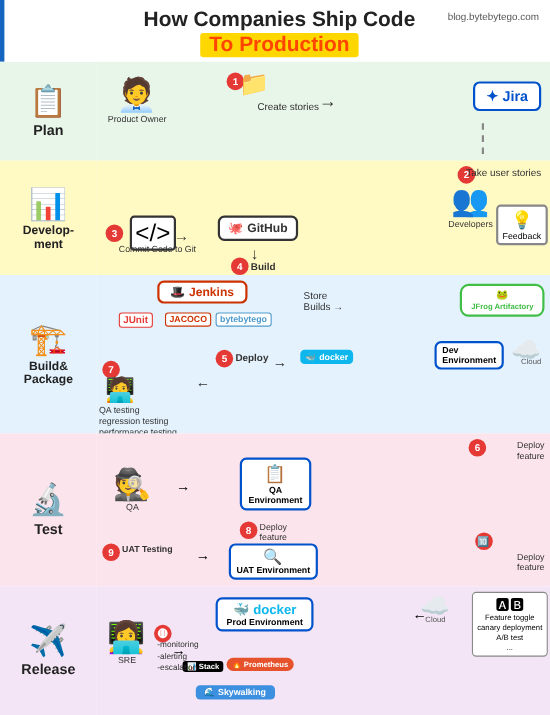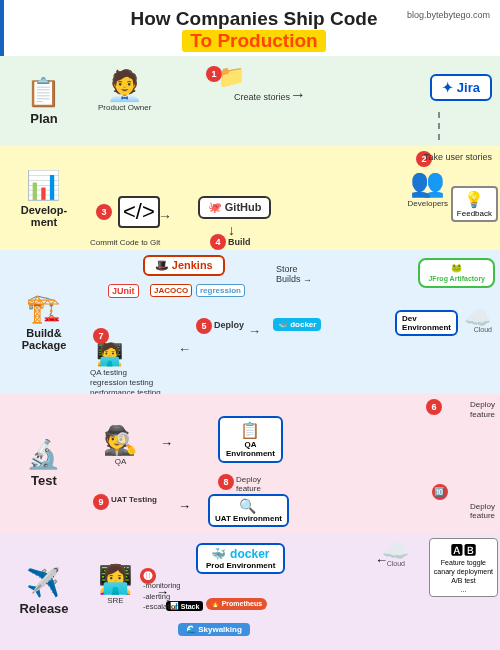--- a/index.html
+++ b/index.html
@@ -143,21 +143,21 @@
         </div>
 
         <div style="position:absolute;right:2px;top:40px;border:2px solid #888;border-radius:4px;padding:2px 4px;background:#fff;font-size:8px;text-align:center;">
           <div style="font-size:16px;">💡</div>
           <div style="font-size:8px;">Feedback</div>
         </div>
 
         <div style="position:absolute;left:8px;top:58px;width:16px;height:16px;border-radius:50%;background:#E53935;color:#fff;font-size:9px;font-weight:bold;display:flex;align-items:center;justify-content:center;">3</div>
 
         <div style="position:absolute;left:30px;top:50px;font-size:22px;border:2px solid #333;border-radius:4px;padding:1px 3px;background:#fff;">&lt;/&gt;</div>
-        <div style="position:absolute;left:2px;top:76px;font-size:8px;color:#333;white-space:nowrap;margin-top:16px;">Commit Code to Git</div>
+        <div style="position:absolute;left:20px;top:76px;font-size:8px;color:#333;white-space:nowrap;">Commit Code to Git</div>
 
         <div style="position:absolute;left:70px;top:60px;font-size:14px;color:#333;">→</div>
 
         <div style="position:absolute;left:110px;top:50px;border:2px solid #333;border-radius:6px;padding:3px 8px;background:#fff;font-size:11px;font-weight:bold;color:#333;text-align:left;">
           <span>🐙 </span><span>GitHub</span>
         </div>
 
         <div style="position:absolute;left:122px;top:88px;width:16px;height:16px;border-radius:50%;background:#E53935;color:#fff;font-size:9px;font-weight:bold;display:flex;align-items:center;justify-content:center;">4</div>
         <div style="position:absolute;left:140px;top:91px;font-size:9px;color:#333;font-weight:bold;">Build</div>
 
@@ -165,21 +165,21 @@
       </div>
 
       <div class="row-build" style="height:160px;position:relative;">
 
         <div style="position:absolute;left:55px;top:5px;border:2px solid #CC3300;border-radius:6px;padding:2px 10px;background:#fff;font-size:11px;font-weight:bold;color:#CC3300;text-align:center;">
           <span>🎩 </span><span>Jenkins</span>
         </div>
 
         <div style="position:absolute;left:20px;top:34px;font-size:9px;font-weight:bold;color:#E53935;border:1px solid #E53935;border-radius:3px;padding:1px 3px;background:#fff;">JUnit</div>
         <div style="position:absolute;left:62px;top:34px;font-size:8px;font-weight:bold;color:#CC3300;border:1px solid #CC3300;border-radius:3px;padding:1px 3px;background:#fff;">JACOCO</div>
-        <div style="position:absolute;left:108px;top:34px;font-size:8px;color:#4E9BCD;font-weight:bold;border:1px solid #4E9BCD;border-radius:3px;padding:1px 3px;background:#fff;">regression</div>
+        <div style="position:absolute;left:108px;top:34px;font-size:8px;color:#4E9BCD;font-weight:bold;border:1px solid #4E9BCD;border-radius:3px;padding:1px 3px;background:#fff;">bytebytego</div>
 
         <div style="position:absolute;left:188px;top:14px;font-size:9px;color:#333;">Store<br>Builds →</div>
 
         <div style="position:absolute;right:5px;top:8px;border:2px solid #40BE46;border-radius:8px;padding:3px 8px;background:#fff;font-size:9px;font-weight:bold;color:#40BE46;text-align:center;">
           <span>🐸</span><br><span style="font-size:7px;">JFrog Artifactory</span>
         </div>
 
         <div style="position:absolute;left:5px;top:78px;width:16px;height:16px;border-radius:50%;background:#E53935;color:#fff;font-size:9px;font-weight:bold;display:flex;align-items:center;justify-content:center;">7</div>
 
         <div style="position:absolute;left:8px;top:92px;font-size:22px;">🧑‍💻</div>

